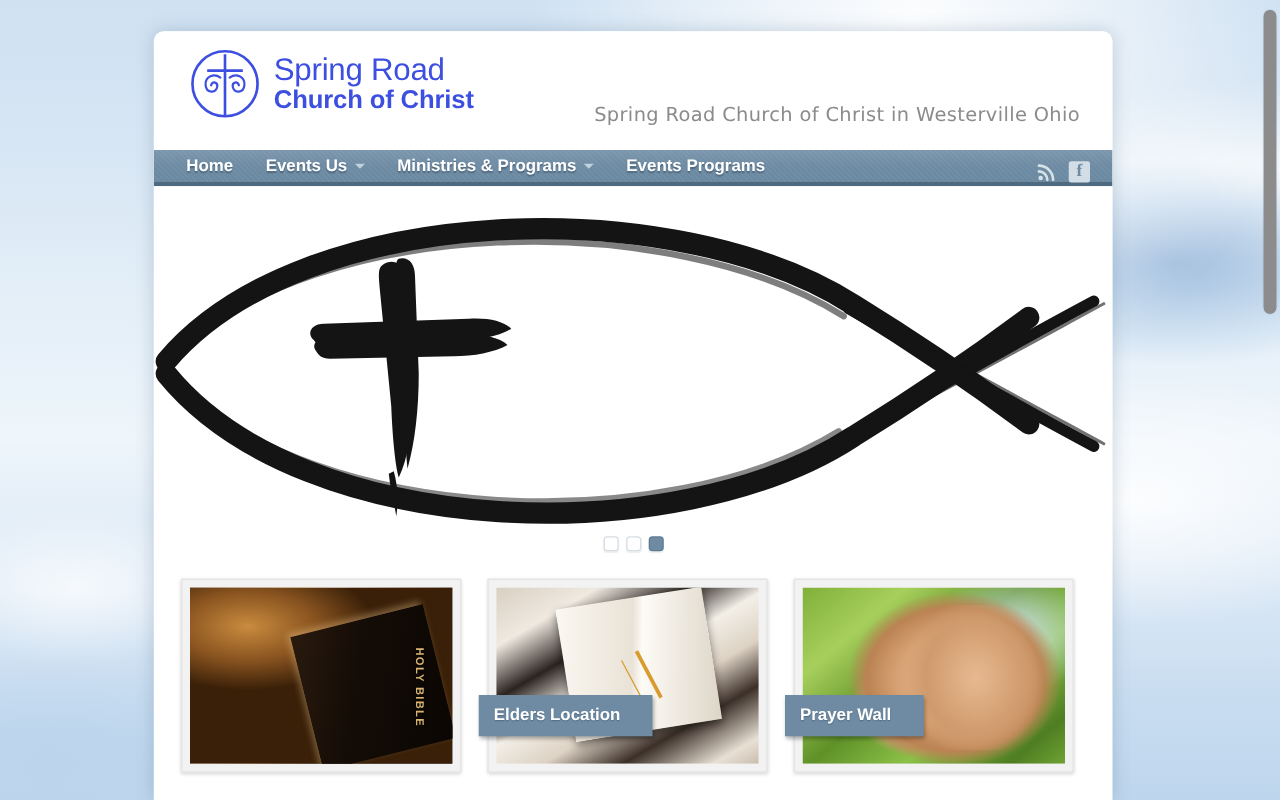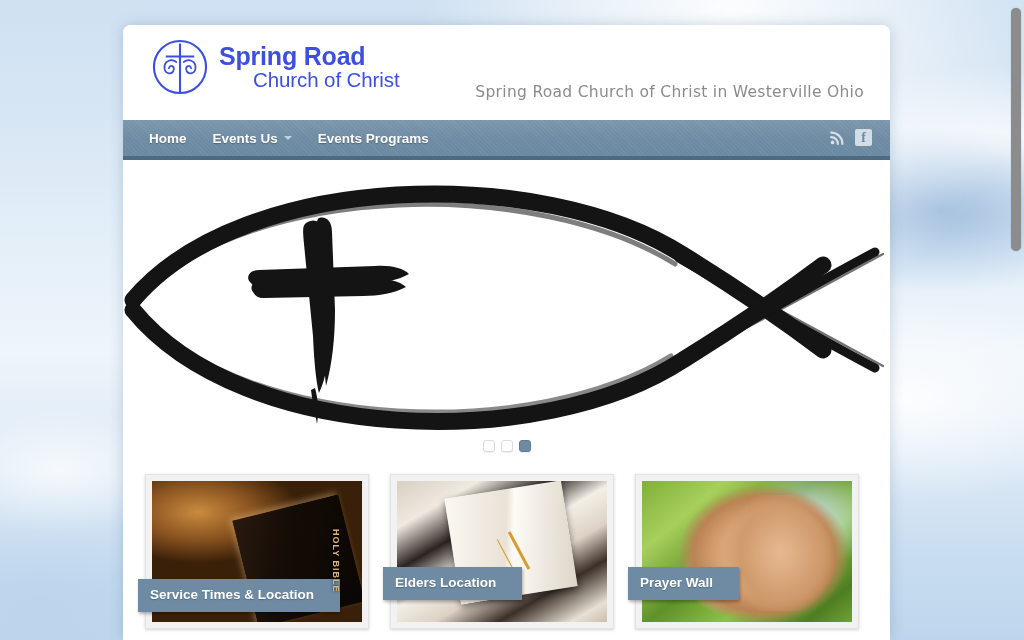--- a/index.html
+++ b/index.html
@@ -77,37 +77,37 @@
 
   
   #header { height:95px; position:relative; background:#fff; }
   #logo-block {
     position:absolute; left:26px; top:11px;
     display:flex; align-items:center; gap:8px;
   }
   #logo-mark { width:62px; height:62px; flex:0 0 62px; }
   #logo-text { line-height:1.0; }
   #logo-text .l1 {
-    display:block; font-size:25px; font-weight:bold; color:#3d4fe0;
+    display:block; font-size:25px; font-weight:normal; color:#3d4fe0;
     letter-spacing:-.2px;
   }
   #logo-text .l2 {
-    display:block; font-size:20.5px; font-weight:normal; color:#3d4fe0;
-    letter-spacing:-.1px; margin-top:1px;margin-left:34px;
+    display:block; font-size:20.5px; font-weight:bold; color:#3d4fe0;
+    letter-spacing:-.1px; margin-top:1px;
   }
   #tagline {
     position:absolute; right:26px; top:58px;
     font-family:"DejaVu Sans", sans-serif;
     font-size:15.5px; color:#8b8b8b; white-space:nowrap;
     letter-spacing:.3px;
   }
 
   
   #nav {
-    height:40px; position:relative;
+    height:29px; position:relative;
     background:linear-gradient(to bottom, #7c97ad 0%, #6e8ba3 52%, #6a8aa2 100%);
     border-bottom:4px solid #4e6a81;
     display:flex; align-items:center;
   }
   #nav::before {
     content:""; position:absolute; inset:0;
     background:repeating-linear-gradient(45deg, rgba(255,255,255,.045) 0 1px, rgba(0,0,0,0) 1px 3px);
     pointer-events:none;
   }
   .nav-item {
@@ -272,20 +272,24 @@
 
   <nav id="nav">
     <div class="nav-item">
       <span>Home</span>
     </div>
     <div class="nav-item">
       <span>Events Us</span>
       <i class="caret"></i>
     </div>
     <div class="nav-item">
+      <span>Ministries &amp; Programs</span>
+      <i class="caret"></i>
+    </div>
+    <div class="nav-item">
       <span>Events Programs</span>
     </div>
 
     <div id="nav-social">
       <svg id="rss-icon" viewBox="0 0 24 24">
         <circle cx="5" cy="19" r="2.6" fill="#e9f0f5"></circle>
         <path d="M3 11.5a9.5 9.5 0 0 1 9.5 9.5" fill="none" stroke="#e9f0f5" stroke-width="3" stroke-linecap="round"></path>
         <path d="M3 5a16 16 0 0 1 16 16" fill="none" stroke="#e9f0f5" stroke-width="3" stroke-linecap="round"></path>
       </svg>
       <div id="fb-icon">f</div>
@@ -329,21 +333,20 @@
   </div>
 
   <div id="cards">
 
     <div class="card">
       <div class="card-img">
         <div class="art-bible">
           <span class="spine-text">HOLY BIBLE</span>
         </div>
       </div>
-      <div class="card-label two-line">Service Times &amp; Location</div>
     </div>
 
     <div class="card">
       <div class="card-img">
         <div class="art-study"></div>
       </div>
       <div class="card-label">Elders Location</div>
     </div>
 
     <div class="card">

